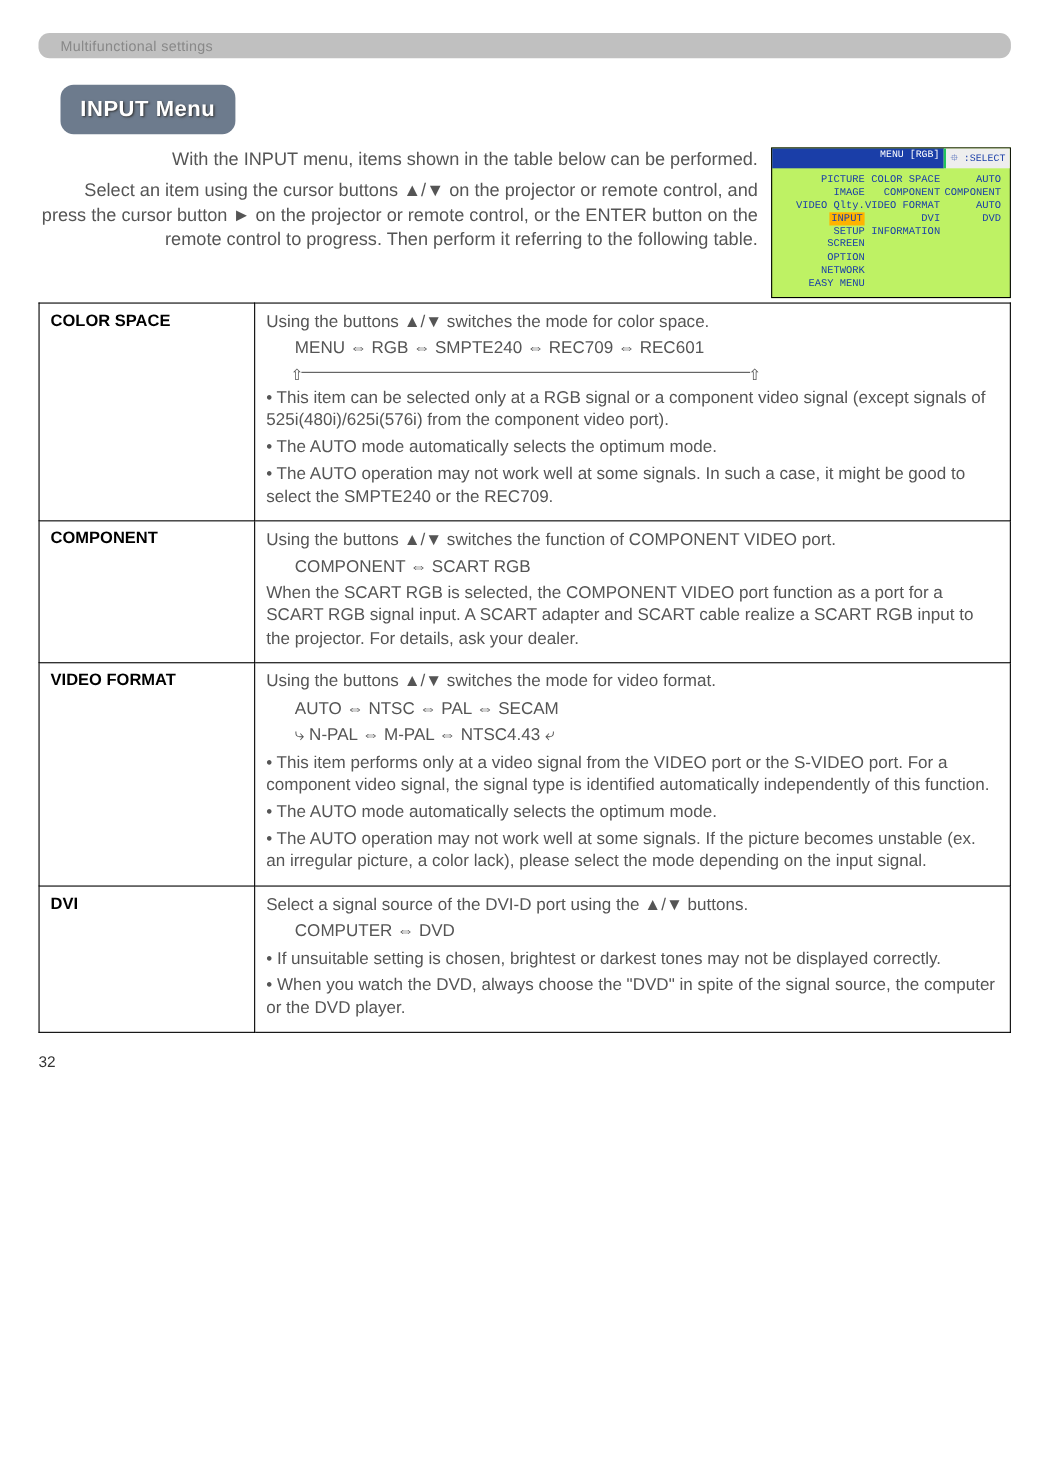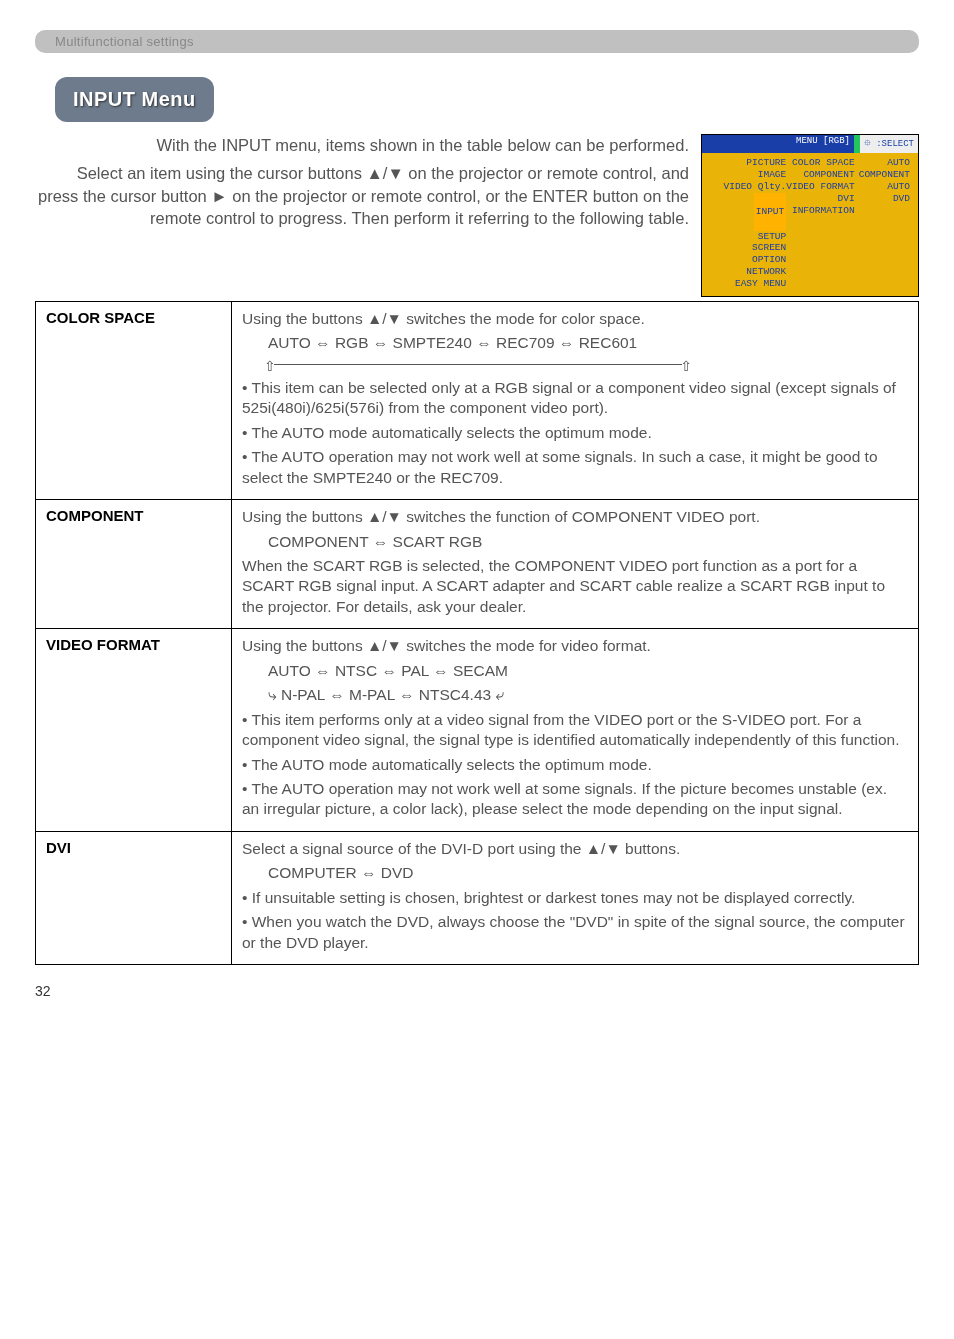--- a/index.html
+++ b/index.html
@@ -46,54 +46,54 @@
   .intro-text {
     flex: 1;
     color: #555;
     font-size: 16.5px;
     line-height: 1.35;
   }
   .intro-text p { margin: 0 0 6px 0; }
   .osd-box {
     width: 216px;
     border: 1px solid #000;
-    background: #eab308;
+    background: #bef264;
     font-family: "Courier New", monospace;
     font-size: 9.5px;
     flex-shrink: 0;
   }
   .osd-top {
     display: flex;
     font-size: 9px;
   }
   .osd-top-left {
     flex:1;
     background: #1a3ea8;
     color: #fff;
     padding: 1px 4px;
   }
   .osd-top-right {
     background: #eee;
     color: #1a3ea8;
     padding: 1px 4px;
-    border-left: 6px solid #22c55e;
+    border-left: 2px solid #22c55e;
   }
   .osd-body {
     display: flex;
     padding: 4px 4px 6px 4px;
   }
   .osd-left {
     width: 82px;
     color: #1a3ea8;
     line-height: 1.25;
   }
   .osd-left .hl {
     background: #ffb300;
     color: #1a3ea8;
-    padding: 13px 2px;
+    padding: 0 2px;
     display: inline-block;
   }
   .osd-right {
     flex:1;
     color: #1a3ea8;
     line-height: 1.25;
   }
   .osd-right table { border-collapse: collapse; }
   .osd-right td { padding: 0 4px 0 0; white-space: nowrap; }
   table.main {
@@ -214,21 +214,21 @@
   </div>
 </div>
 
 <table class="main">
   <tbody>
 
   <tr>
     <td class="item-cell">COLOR SPACE</td>
     <td class="desc">
       <p>Using the buttons ▲/▼ switches the mode for color space.</p>
-      <p class="indent">AUTO ⇔ RGB ⇔ SMPTE240 ⇔ REC709 ⇔ REC601</p>
+      <p class="indent">MENU ⇔ RGB ⇔ SMPTE240 ⇔ REC709 ⇔ REC601</p>
       <div class="arrow-line short">
             <span class="la">⇧</span>
             <span class="shaft"></span>
             <span class="ra">⇧</span>
           </div>
       <p>• This item can be selected only at a RGB signal or a component video signal (except signals of 525i(480i)/625i(576i) from the component video port).</p>
       <p>• The AUTO mode automatically selects the optimum mode.</p>
       <p>• The AUTO operation may not work well at some signals. In such a case, it might be good to select the SMPTE240 or the REC709.</p>
     </td>
   </tr>

